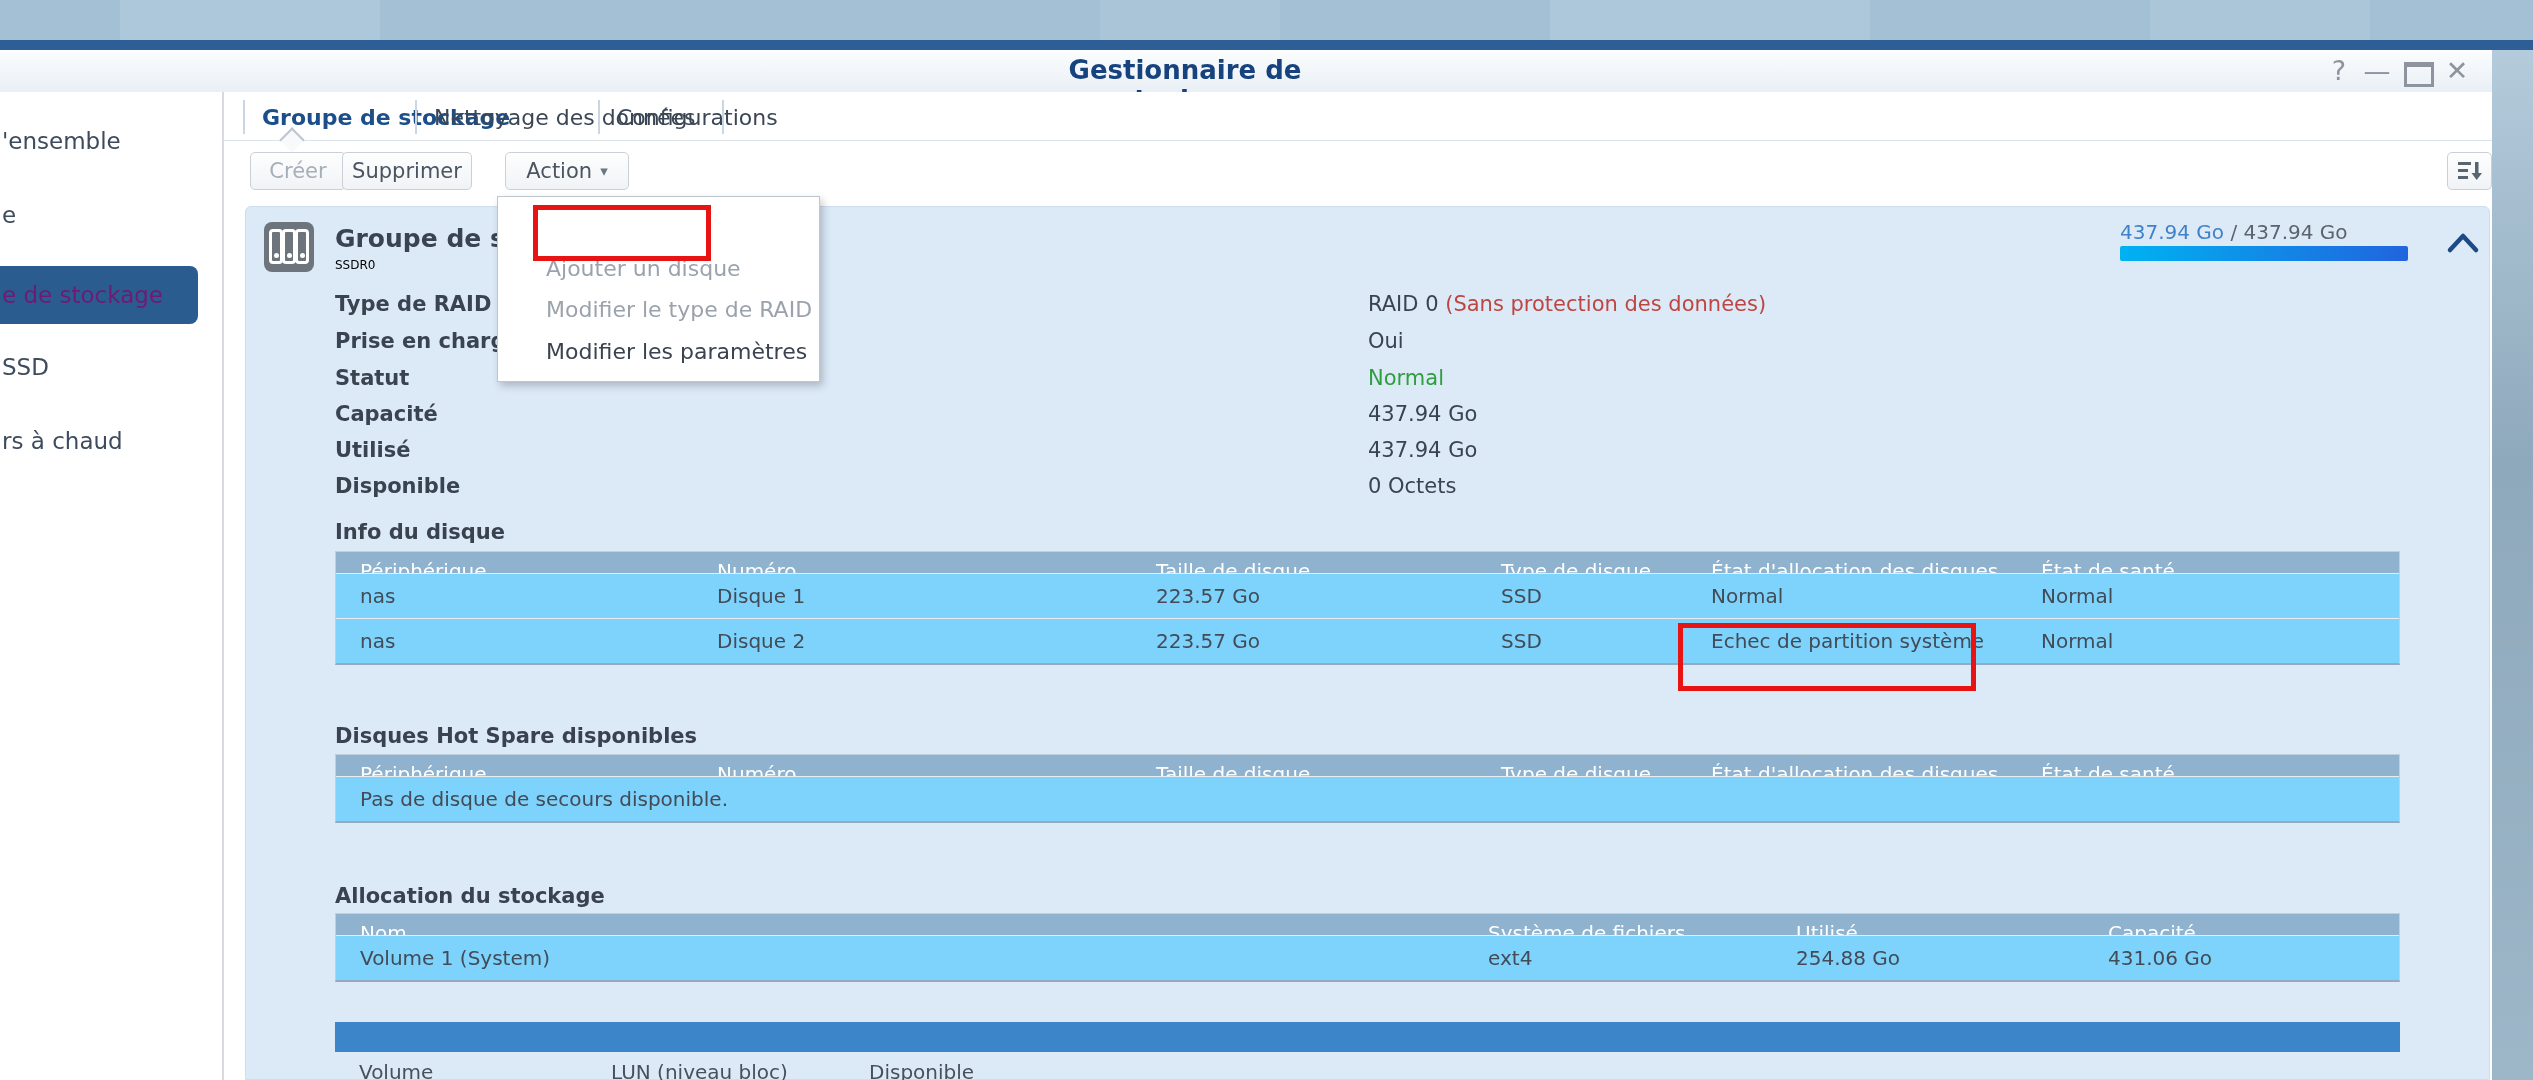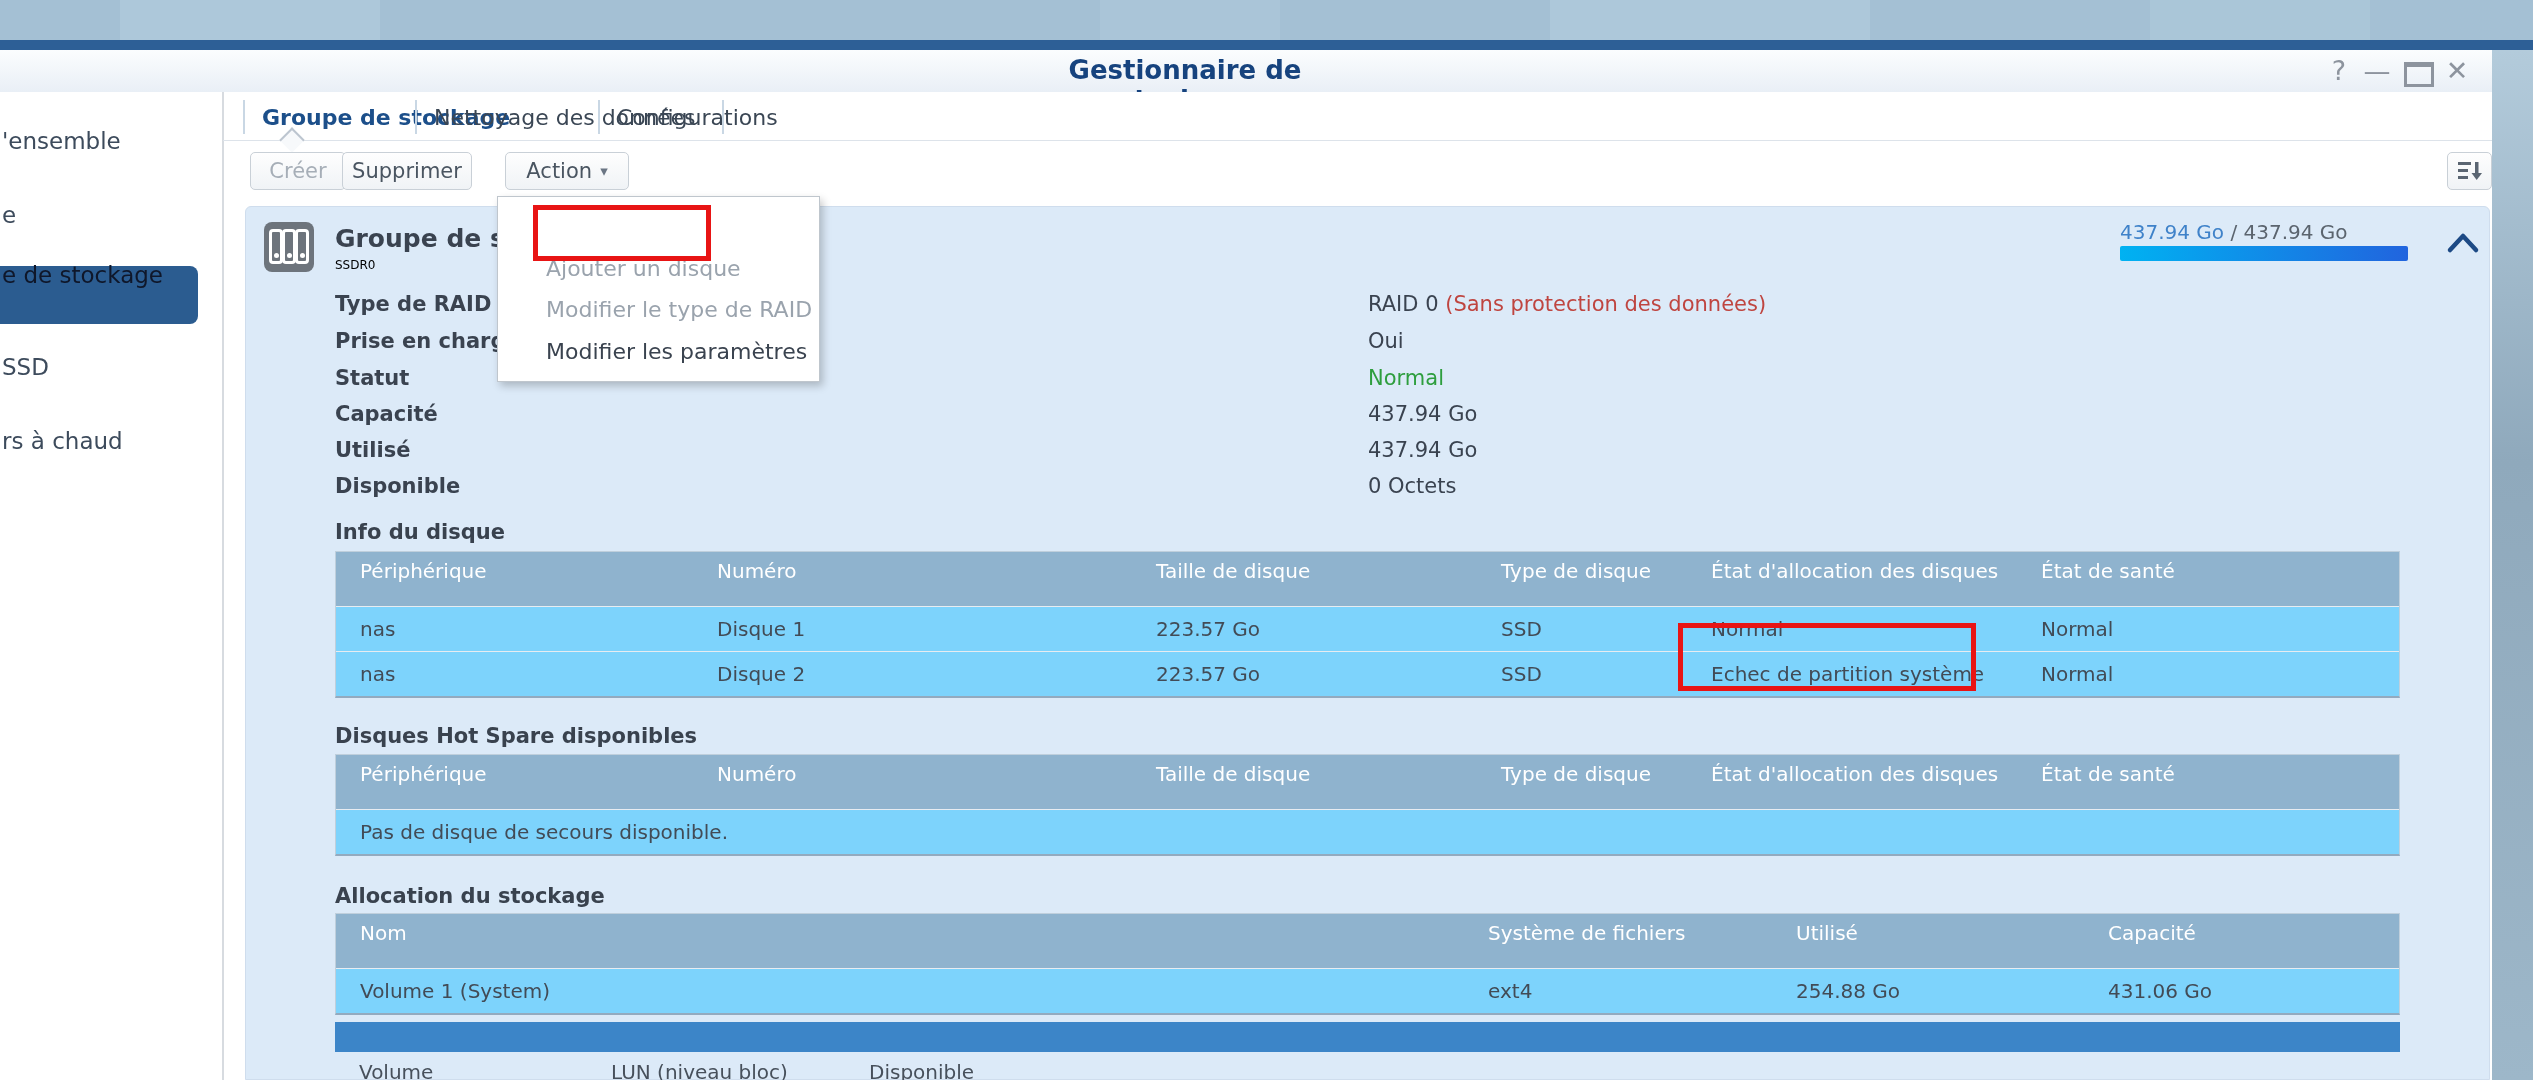--- a/index.html
+++ b/index.html
@@ -23,21 +23,21 @@
     font-size:26px;font-weight:bold;color:#16437e;}
   .win-ctrl{top:54px;width:34px;height:34px;text-align:center;line-height:34px;
     font-size:27px;color:#8d949e;cursor:default;}
   .max-box{top:62px;width:24px;height:17px;border:3px solid #8d949e;border-top-width:5px;}
   .win-body{left:0;top:92px;width:2492px;height:988px;background:#ffffff;}
   
   .side-divider{left:222px;top:92px;width:2px;height:988px;background:#d7dbe0;}
   .side-item{left:0px;width:215px;height:34px;line-height:34px;font-size:23px;color:#3d4b5c;
     padding-left:2px;white-space:nowrap;overflow:hidden;}
   .side-sel{left:-14px;top:266px;width:212px;height:58px;background:#2b5c90;border-radius:8px;}
-  .side-sel-label{left:2px;top:262px;font-size:23px;color:#0f172a;white-space:nowrap;}
+  .side-sel-label{left:2px;top:282px;font-size:23px;color:#701a75;white-space:nowrap;}
   
   .tab{top:101px;height:34px;line-height:34px;font-size:22px;color:#3a4654;white-space:nowrap;cursor:pointer;}
   .tab.active{font-weight:bold;color:#1c4f8a;}
   .tab-sep{top:100px;width:2px;height:34px;background:#c9d7e4;}
   .tab-underline{left:223px;top:140px;width:2269px;height:1px;background:#dde3ea;}
   .tab-caret{left:283px;top:131px;width:16px;height:16px;background:#f7f9fb;
     border-left:2px solid #bcc5cf;border-top:2px solid #bcc5cf;transform:rotate(45deg);}
   
   .btn{top:152px;height:38px;line-height:36px;text-align:center;font-size:21px;color:#4a5561;
     background:linear-gradient(180deg,#fefefe 0%,#f0f3f6 100%);
@@ -61,21 +61,21 @@
   
   .dl{font-size:21px;line-height:28px;white-space:nowrap;}
   .dl-label{left:335px;font-weight:bold;color:#3a4350;}
   .dl-value{left:1368px;color:#3a4350;}
   .txt-red{color:#bf4540;}
   .txt-green{color:#2e9e3e;}
   .sec-title{left:335px;font-size:21px;font-weight:bold;color:#39424e;white-space:nowrap;}
   
   .tbl{left:335px;width:2065px;background:#ffffff;border:1px solid #bfcfdc;
     border-bottom:2px solid #93aabf;box-sizing:border-box;}
-  .tbl .hd{position:relative;height:54px;background:#8fb3ce;}
+  .tbl .hd{position:relative;height:21px;background:#8fb3ce;}
   .tbl .hd span{position:absolute;top:0;line-height:39px;color:#ffffff;font-size:20px;white-space:nowrap;}
   .tbl .row{position:relative;height:44px;border-top:1px solid #e7ecf1;background:#7dd3fc;}
   .tbl .row span{position:absolute;top:0;line-height:44px;font-size:20px;color:#424b56;white-space:nowrap;}
   
   .menu{left:497px;top:196px;width:321px;height:184px;background:#ffffff;
     border:1px solid #bfc6cd;box-shadow:3px 4px 8px rgba(0,0,0,0.22);z-index:50;}
   .menu-item{position:absolute;left:0;width:321px;height:41px;line-height:41px;
     padding-left:48px;box-sizing:border-box;font-size:22px;white-space:nowrap;cursor:pointer;}
   .menu-item.disabled{color:#9aa3ad;cursor:default;}
   .menu-item.enabled{color:#3a434f;}

